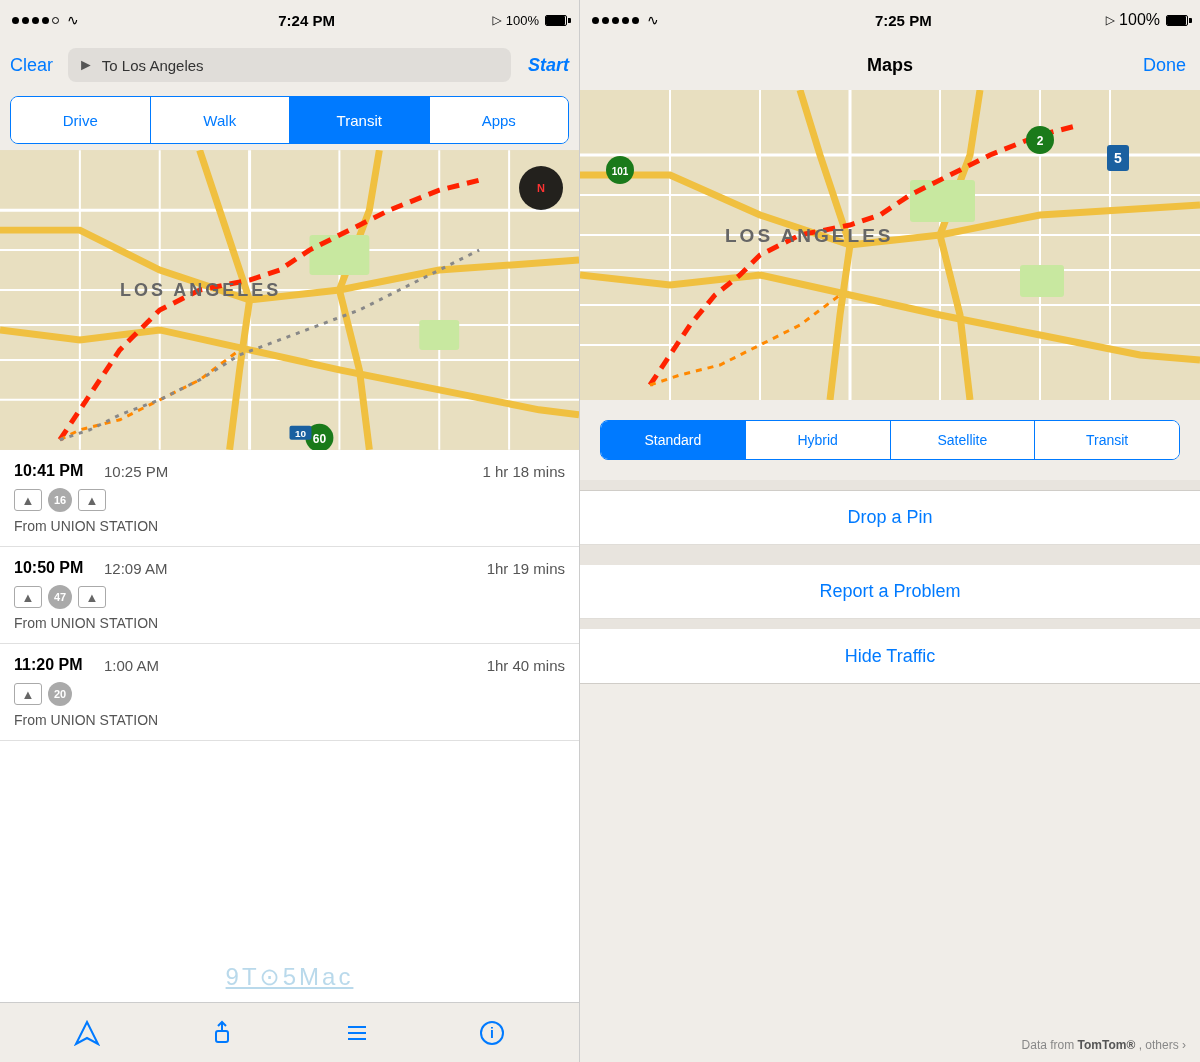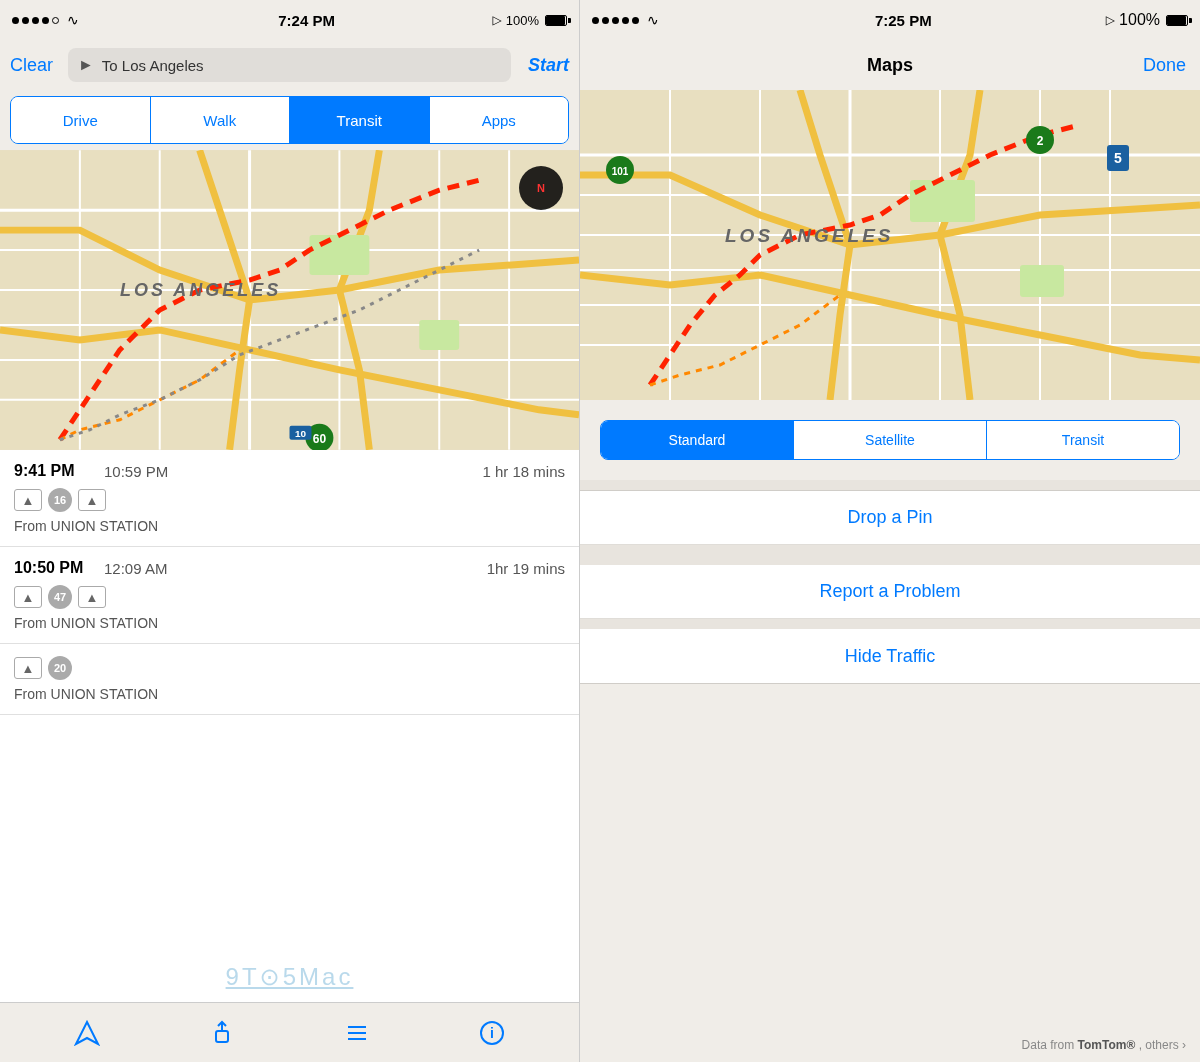--- a/index.html
+++ b/index.html
@@ -357,21 +357,20 @@
     }
 
     .los-angeles-label {
       position: absolute;
       font-size: 20px;
       font-weight: 900;
       color: #666;
       letter-spacing: 3px;
       text-transform: uppercase;
       pointer-events: none;
-      font-style: italic;
     }
   </style>
 </head>
 <body>
 
 <div class="left-panel">
 
   <div class="status-bar">
     <div class="status-bar-left">
       <div class="signal-dots">
@@ -459,22 +458,22 @@
 
     <div class="compass">
       <span class="compass-n">N</span>
     </div>
   </div>
 
   <div class="transit-list">
 
     <div class="transit-item">
       <div class="transit-times">
-        <span class="transit-depart">9:41 PM</span>
-        <span class="transit-arrive">10:59 PM</span>
+        <span class="transit-depart">10:41 PM</span>
+        <span class="transit-arrive">10:25 PM</span>
         <span class="transit-duration">1 hr 18 mins</span>
       </div>
       <div class="transit-icons">
         <div class="bus-icon">▲</div>
         <div class="bus-badge">16</div>
         <div class="bus-icon">▲</div>
       </div>
       <div class="transit-from">From UNION STATION</div>
     </div>
 
@@ -486,20 +485,25 @@
       </div>
       <div class="transit-icons">
         <div class="bus-icon">▲</div>
         <div class="bus-badge">47</div>
         <div class="bus-icon">▲</div>
       </div>
       <div class="transit-from">From UNION STATION</div>
     </div>
 
     <div class="transit-item">
+      <div class="transit-times">
+        <span class="transit-depart">11:20 PM</span>
+        <span class="transit-arrive">1:00 AM</span>
+        <span class="transit-duration">1hr 40 mins</span>
+      </div>
       <div class="transit-icons">
         <div class="bus-icon">▲</div>
         <div class="bus-badge">20</div>
       </div>
       <div class="transit-from">From UNION STATION</div>
     </div>
   </div>
 
   <div style="position:relative; height:50px; background:white; display:flex; align-items:center; justify-content:center; overflow:hidden;">
     <span style="font-size:24px; font-weight:200; color:rgba(100,170,210,0.45); letter-spacing:3px;text-decoration:underline;">9T⊙5Mac</span>
@@ -601,20 +605,23 @@
       <text x="538" y="73" text-anchor="middle" fill="white" font-size="14" font-weight="bold">5</text>
     </svg>
     <div class="los-angeles-label" style="top:135px; left:145px; font-size:19px;">LOS ANGELES</div>
   </div>
 
   <div class="map-type-selector">
     <div class="map-type-tab active">
       <span>Standard</span>
     </div>
     <div class="map-type-tab">
+      <span>Hybrid</span>
+    </div>
+    <div class="map-type-tab">
       <span>Satellite</span>
     </div>
     <div class="map-type-tab">
       <span>Transit</span>
     </div>
   </div>
 
   <div class="separator"></div>
 
   <div class="menu-section">

